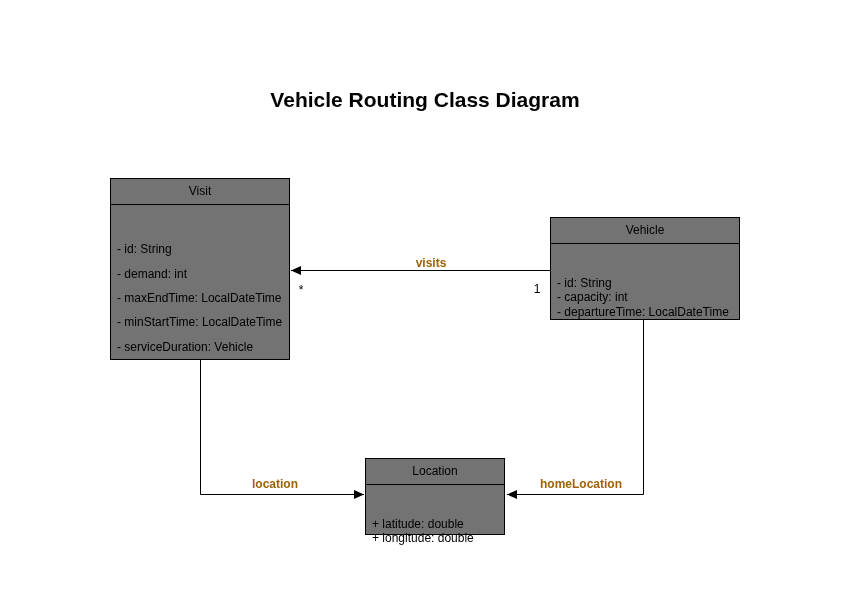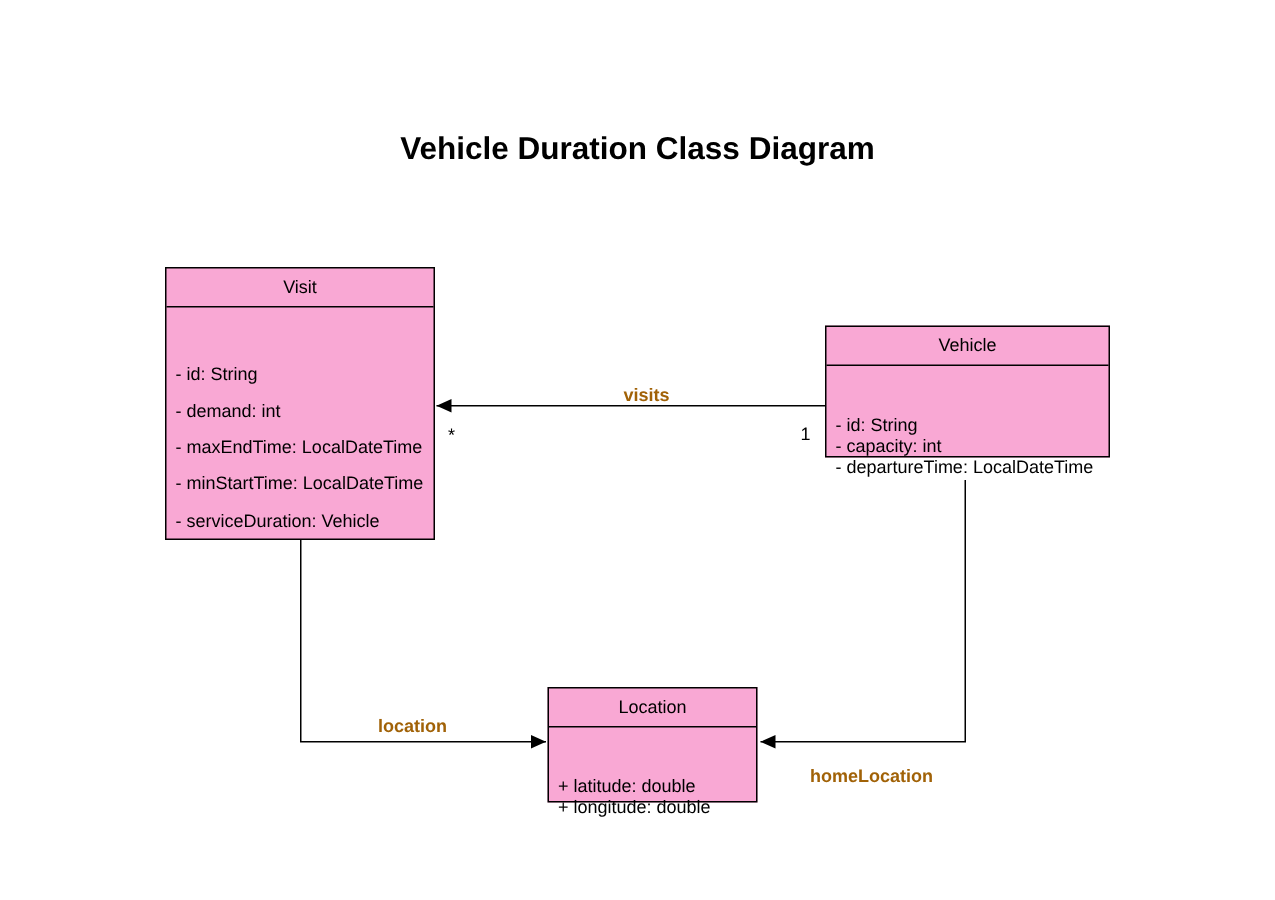--- a/index.html
+++ b/index.html
@@ -23,21 +23,21 @@
     width: 850px;
     text-align: center;
     font-size: 21px;
     font-weight: bold;
     color: #000000;
   }
   .uml-class {
     position: absolute;
     box-sizing: border-box;
     border: 1px solid #000000;
-    background: #f9a8d4;
+    background: #737373;
     display: flex;
     flex-direction: column;
     font-size: 12px;
     color: #000000;
     gap: 32px;
   }
   .uml-class-header {
     box-sizing: border-box;
     height: 26px;
     line-height: 25px;
@@ -82,21 +82,21 @@
     font-size: 12px;
     color: #000000;
     white-space: nowrap;
   }
 </style>
 </head>
 <body>
 
 <div class="canvas">
 
-  <div class="diagram-title">Vehicle Duration Class Diagram</div>
+  <div class="diagram-title">Vehicle Routing Class Diagram</div>
 
   <svg class="edges-layer" width="850" height="600" viewBox="0 0 850 600">
     <defs>
       <marker id="arrow" markerWidth="11" markerHeight="9" refX="10" refY="4.5" orient="auto" markerUnits="userSpaceOnUse">
         <path d="M0,0 L10,4.5 L0,9 Z" fill="#000000"></path>
       </marker>
     </defs>
     <path d="M 550 270.5 L 291 270.5" stroke="#000000" stroke-width="1" fill="none" marker-end="url(#arrow)"></path>
     <path d="M 200.5 360 L 200.5 494.5 L 364 494.5" stroke="#000000" stroke-width="1" fill="none" marker-end="url(#arrow)"></path>
     <path d="M 643.5 320 L 643.5 494.5 L 507 494.5" stroke="#000000" stroke-width="1" fill="none" marker-end="url(#arrow)"></path>
@@ -106,36 +106,36 @@
     <div class="uml-class-header">Visit</div>
     <div class="uml-class-body">
       <div class="uml-attr">- id: String</div>
       <div class="uml-attr">- demand: int</div>
       <div class="uml-attr">- maxEndTime: LocalDateTime</div>
       <div class="uml-attr">- minStartTime: LocalDateTime</div>
       <div class="uml-attr">- serviceDuration: Vehicle</div>
     </div>
   </div>
 
-  <div class="uml-class" style="left:550px; top:217px; width:190px; height:88px;">
+  <div class="uml-class" style="left:550px; top:217px; width:190px; height:103px;">
     <div class="uml-class-header">Vehicle</div>
     <div class="uml-class-body">
       <div class="uml-attr">- id: String</div>
       <div class="uml-attr">- capacity: int</div>
       <div class="uml-attr">- departureTime: LocalDateTime</div>
     </div>
   </div>
 
   <div class="uml-class" style="left:365px; top:458px; width:140px; height:77px;">
     <div class="uml-class-header">Location</div>
     <div class="uml-class-body">
       <div class="uml-attr">+ latitude: double</div>
       <div class="uml-attr">+ longitude: double</div>
     </div>
   </div>
 
   <div class="edge-label" style="left:431px; top:263px;">visits</div>
   <div class="mult-label" style="left:301px; top:290px;">*</div>
   <div class="mult-label" style="left:537px; top:289px;">1</div>
   <div class="edge-label" style="left:275px; top:484px;">location</div>
-  <div class="edge-label" style="left:581px; top:484px;margin-top:33px;">homeLocation</div>
+  <div class="edge-label" style="left:581px; top:484px;">homeLocation</div>
 
 </div>
 
 </body></html>

